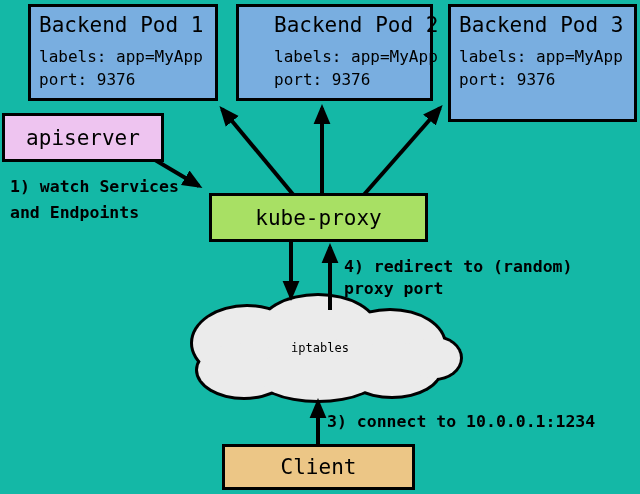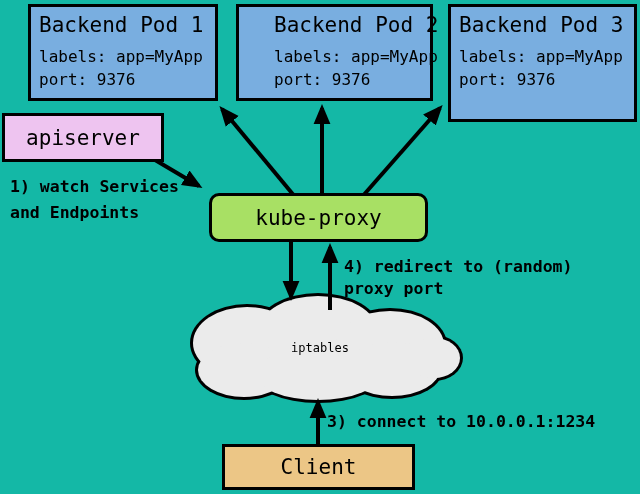--- a/index.html
+++ b/index.html
@@ -9,21 +9,21 @@
     color:#000; overflow:hidden;
   }
   .layer { position:absolute; left:0; top:0; }
   .box { position:absolute; border:3px solid var(--stroke,#000); box-sizing:border-box; }
   .pod { background:var(--pod_fill,#79aee0); padding:5px 7px 0 8px; }
   .pod-title { font-size:21px; line-height:26px; white-space:nowrap; margin-bottom:7px; }
   .pod-line  { font-size:16px; line-height:23px; white-space:nowrap; }
   .namebox { display:flex; align-items:center; justify-content:center;
              font-size:21px; white-space:nowrap;text-align:center; }
   .apiserver  { background:var(--apiserver_fill,#eec4f0); }
-  .kube-proxy { background:var(--kube_proxy_fill,#a8e064);border-radius:10px; }
+  .kube-proxy { background:var(--kube_proxy_fill,#a8e064); }
   .client     { background:var(--client_fill,#ecc686); }
   .ann { position:absolute; font-weight:bold; font-size:16.5px; line-height:22px;
          white-space:pre-line; }
   .lh-lg { line-height:26px; }
   .cloud-label { position:absolute; left:250px; top:341px; width:140px;
                  text-align:center; font-size:12px; }
   svg line { stroke:var(--stroke,#000); stroke-width:4; }
   .cloud-outline { fill:var(--stroke,#000); }
   .cloud-fill    { fill:var(--cloud_fill,#ebebeb); }
 </style>

